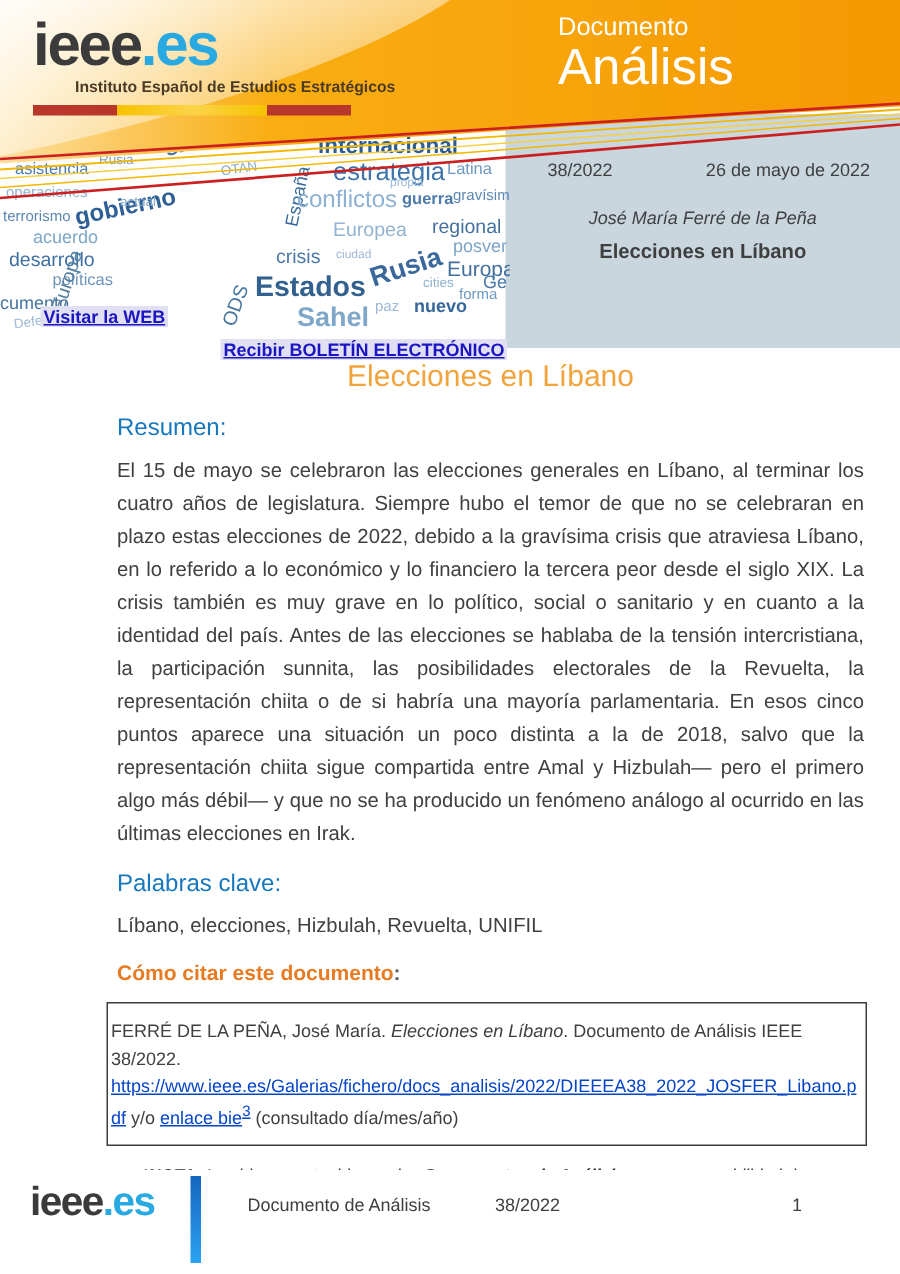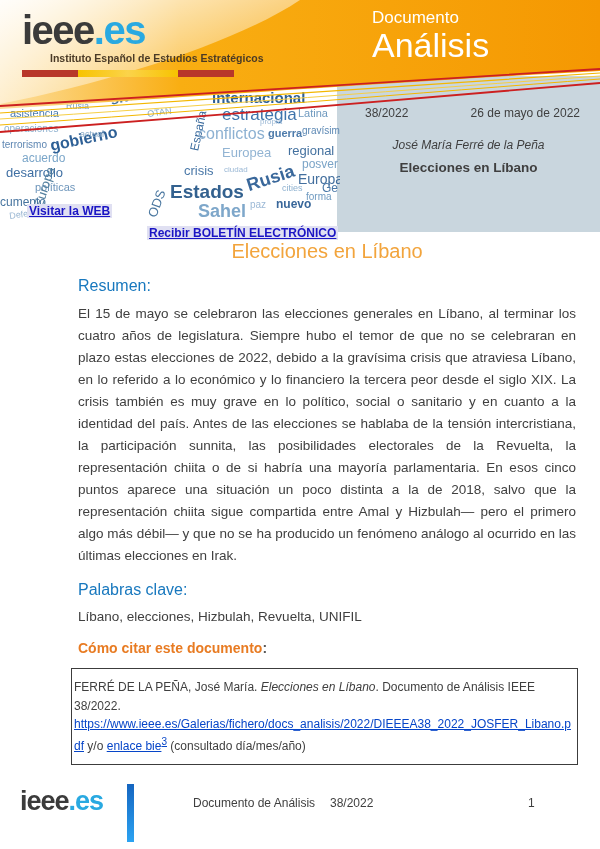--- a/index.html
+++ b/index.html
@@ -47,21 +47,21 @@
   .lnk{color:#0645c8;text-decoration:underline;cursor:pointer;word-break:break-all;}
   .cite-italic{font-style:italic;}
   .nota{margin:12px 0 0;font-size:11.5px;color:#333333;text-align:center;line-height:1.5;}
   .nota .b{font-weight:bold;}
   .nota .bi{font-weight:bold;font-style:italic;}
   
   .footer{position:absolute;left:0;top:780px;width:600px;height:69px;background:#ffffff;}
   .f-logo{position:absolute;left:20px;top:8px;font-size:27px;font-weight:bold;letter-spacing:-1px;line-height:1;}
   .f-bar{position:absolute;left:127px;top:4px;width:7px;height:58px;background:linear-gradient(180deg,#1565c0,#2ba3f2);}
   .f-text{position:absolute;top:16px;font-size:12px;color:#3f3f3f;}
-  #f-doc{left:165px;margin-left:28px;}
+  #f-doc{left:165px;}
   #f-num{left:330px;}
   #f-page{left:528px;}
 </style>
 </head>
 <body>
 
 <div class="hero">
 
   <div class="meta-box"></div>
 

